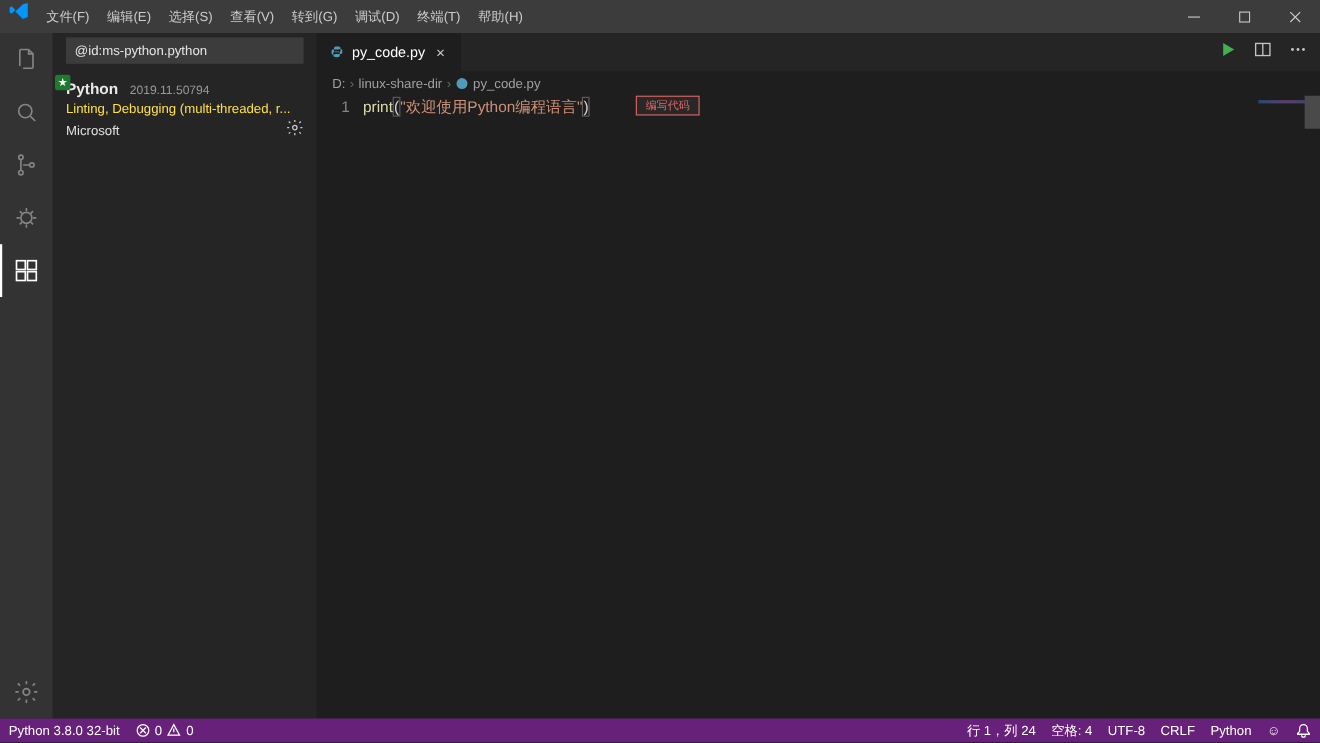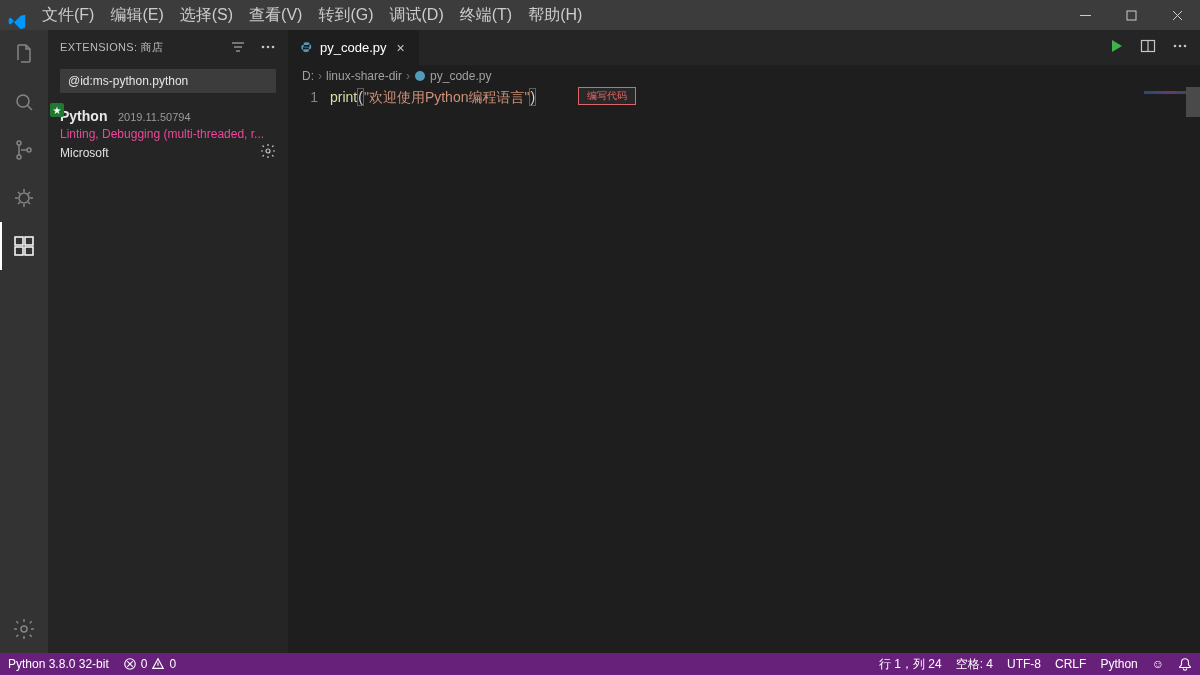--- a/index.html
+++ b/index.html
@@ -1,18 +1,18 @@
 <!DOCTYPE html>
 <html><head>
 <meta charset="utf-8">
 <style>
   * { margin: 0; padding: 0; box-sizing: border-box; font-family: "Segoe UI", "Microsoft YaHei", sans-serif; -webkit-font-smoothing: antialiased; }
   html, body { width: 1200px; height: 675px; overflow: hidden; background: #1e1e1e; color: #ccc; }
 
-  .titlebar { height: 30px; background: #3c3c3c; display: flex; align-items: flex-end; font-size: 16px; color: #ccc; position: relative; }
+  .titlebar { height: 30px; background: #3c3c3c; display: flex; align-items: flex-start; font-size: 12px; color: #ccc; position: relative; }
   .titlebar .logo { width: 34px; display: flex; justify-content: center; align-items: center; }
   .menu { display: flex; }
   .menu-item { padding: 0 8px; line-height: 30px; cursor: default; }
   .title-center { position: absolute; left: 0; right: 0; text-align: center; color: #ccc; pointer-events: none; }
   .win-controls { position: absolute; right: 0; top: 0; display: flex; height: 30px; }
   .win-btn { width: 46px; display: flex; align-items: center; justify-content: center; color: #ccc; }
 
   .body-row { display: flex; height: 623px; }
 
   .activitybar { width: 48px; background: #333333; display: flex; flex-direction: column; justify-content: space-between; }
@@ -24,21 +24,21 @@
 
   .sidebar { width: 240px; background: #252526; color: #ccc; display: flex; flex-direction: column; }
   .sidebar-header { height: 35px; display: flex; align-items: center; justify-content: space-between; padding: 0 12px; font-size: 11px; color: #bbb; letter-spacing: .3px; }
   .sidebar-header .actions { display: flex; gap: 14px; color: #c5c5c5; }
   .sidebar-header .actions svg { width: 16px; height: 16px; }
   .search-box { margin: 4px 12px 8px 12px; background: #3c3c3c; color: #e5e5e5; border: none; height: 24px; padding: 0 8px; font-size: 12px; outline: none; }
   .ext-item { padding: 6px 12px 8px 12px; position: relative; }
   .ext-star { position: absolute; left: 2px; top: 2px; width: 14px; height: 14px; background:#1f7a2f; display:flex; align-items:center; justify-content:center; color:#fff; font-size:10px; border-radius:2px; }
   .ext-name { font-size: 14px; font-weight: 600; color: #e8e8e8; display: inline; }
   .ext-ver { font-size: 11px; color: #9a9a9a; margin-left: 6px; }
-  .ext-desc { font-size: 12px; color: #ec4899; margin-top: 2px; white-space: nowrap; overflow: hidden; text-overflow: ellipsis; }
+  .ext-desc { font-size: 12px; color: #fde047; margin-top: 2px; white-space: nowrap; overflow: hidden; text-overflow: ellipsis; }
   .ext-pub-row { display: flex; justify-content: space-between; align-items: center; margin-top: 2px; }
   .ext-pub { font-size: 12px; color: #e0e0e0; font-weight:400; }
   .ext-gear { color: #c5c5c5; }
   .ext-gear svg { width: 16px; height: 16px; }
 
   .editor-area { flex: 1; display: flex; flex-direction: column; background: #1e1e1e; min-width: 0; }
   .tabs-row { height: 35px; background: #252526; display: flex; align-items: stretch; }
   .tab { display: flex; align-items: center; gap: 6px; padding: 0 10px; background: #1e1e1e; color: #fff; font-size: 13px; border-right: 1px solid #252526; }
   .tab .tab-icon { width: 16px; height: 16px; display:flex; align-items:center; justify-content:center; color:#519aba; }
   .tab .close { color: #c5c5c5; font-size: 14px; width:16px; text-align:center; }
@@ -152,33 +152,20 @@
       <div class="activity-item">
         <svg viewBox="0 0 24 24" fill="none" stroke="currentColor" stroke-width="1.5">
             <circle cx="12" cy="12" r="3"></circle>
             <path d="M12 2v3M12 19v3M4.2 4.2l2.1 2.1M17.7 17.7l2.1 2.1M2 12h3M19 12h3M4.2 19.8l2.1-2.1M17.7 6.3l2.1-2.1"></path>
           </svg>
       </div>
     </div>
   </div>
 
   <div class="sidebar">
-    <div class="sidebar-header">
-      <span>EXTENSIONS: 商店</span>
-      <span class="actions">
-        <span><svg viewBox="0 0 16 16" fill="none" stroke="currentColor">
-              <path d="M2 4h12M4 8h8M6 12h4"></path>
-            </svg></span>
-        <span><svg viewBox="0 0 16 16" fill="currentColor">
-              <circle cx="3" cy="8" r="1.3"></circle>
-              <circle cx="8" cy="8" r="1.3"></circle>
-              <circle cx="13" cy="8" r="1.3"></circle>
-            </svg></span>
-      </span>
-    </div>
     <input class="search-box" value="@id:ms-python.python" style="">
     <div class="ext-item">
       <div class="ext-star">★</div>
       <span class="ext-name">Python</span>
       <span class="ext-ver">2019.11.50794</span>
       <div class="ext-desc">Linting, Debugging (multi-threaded, r...</div>
       <div class="ext-pub-row">
         <span class="ext-pub">Microsoft</span>
         <span class="ext-gear"><svg viewBox="0 0 16 16" fill="none" stroke="currentColor" stroke-width="1.2">
               <circle cx="8" cy="8" r="2"></circle>

